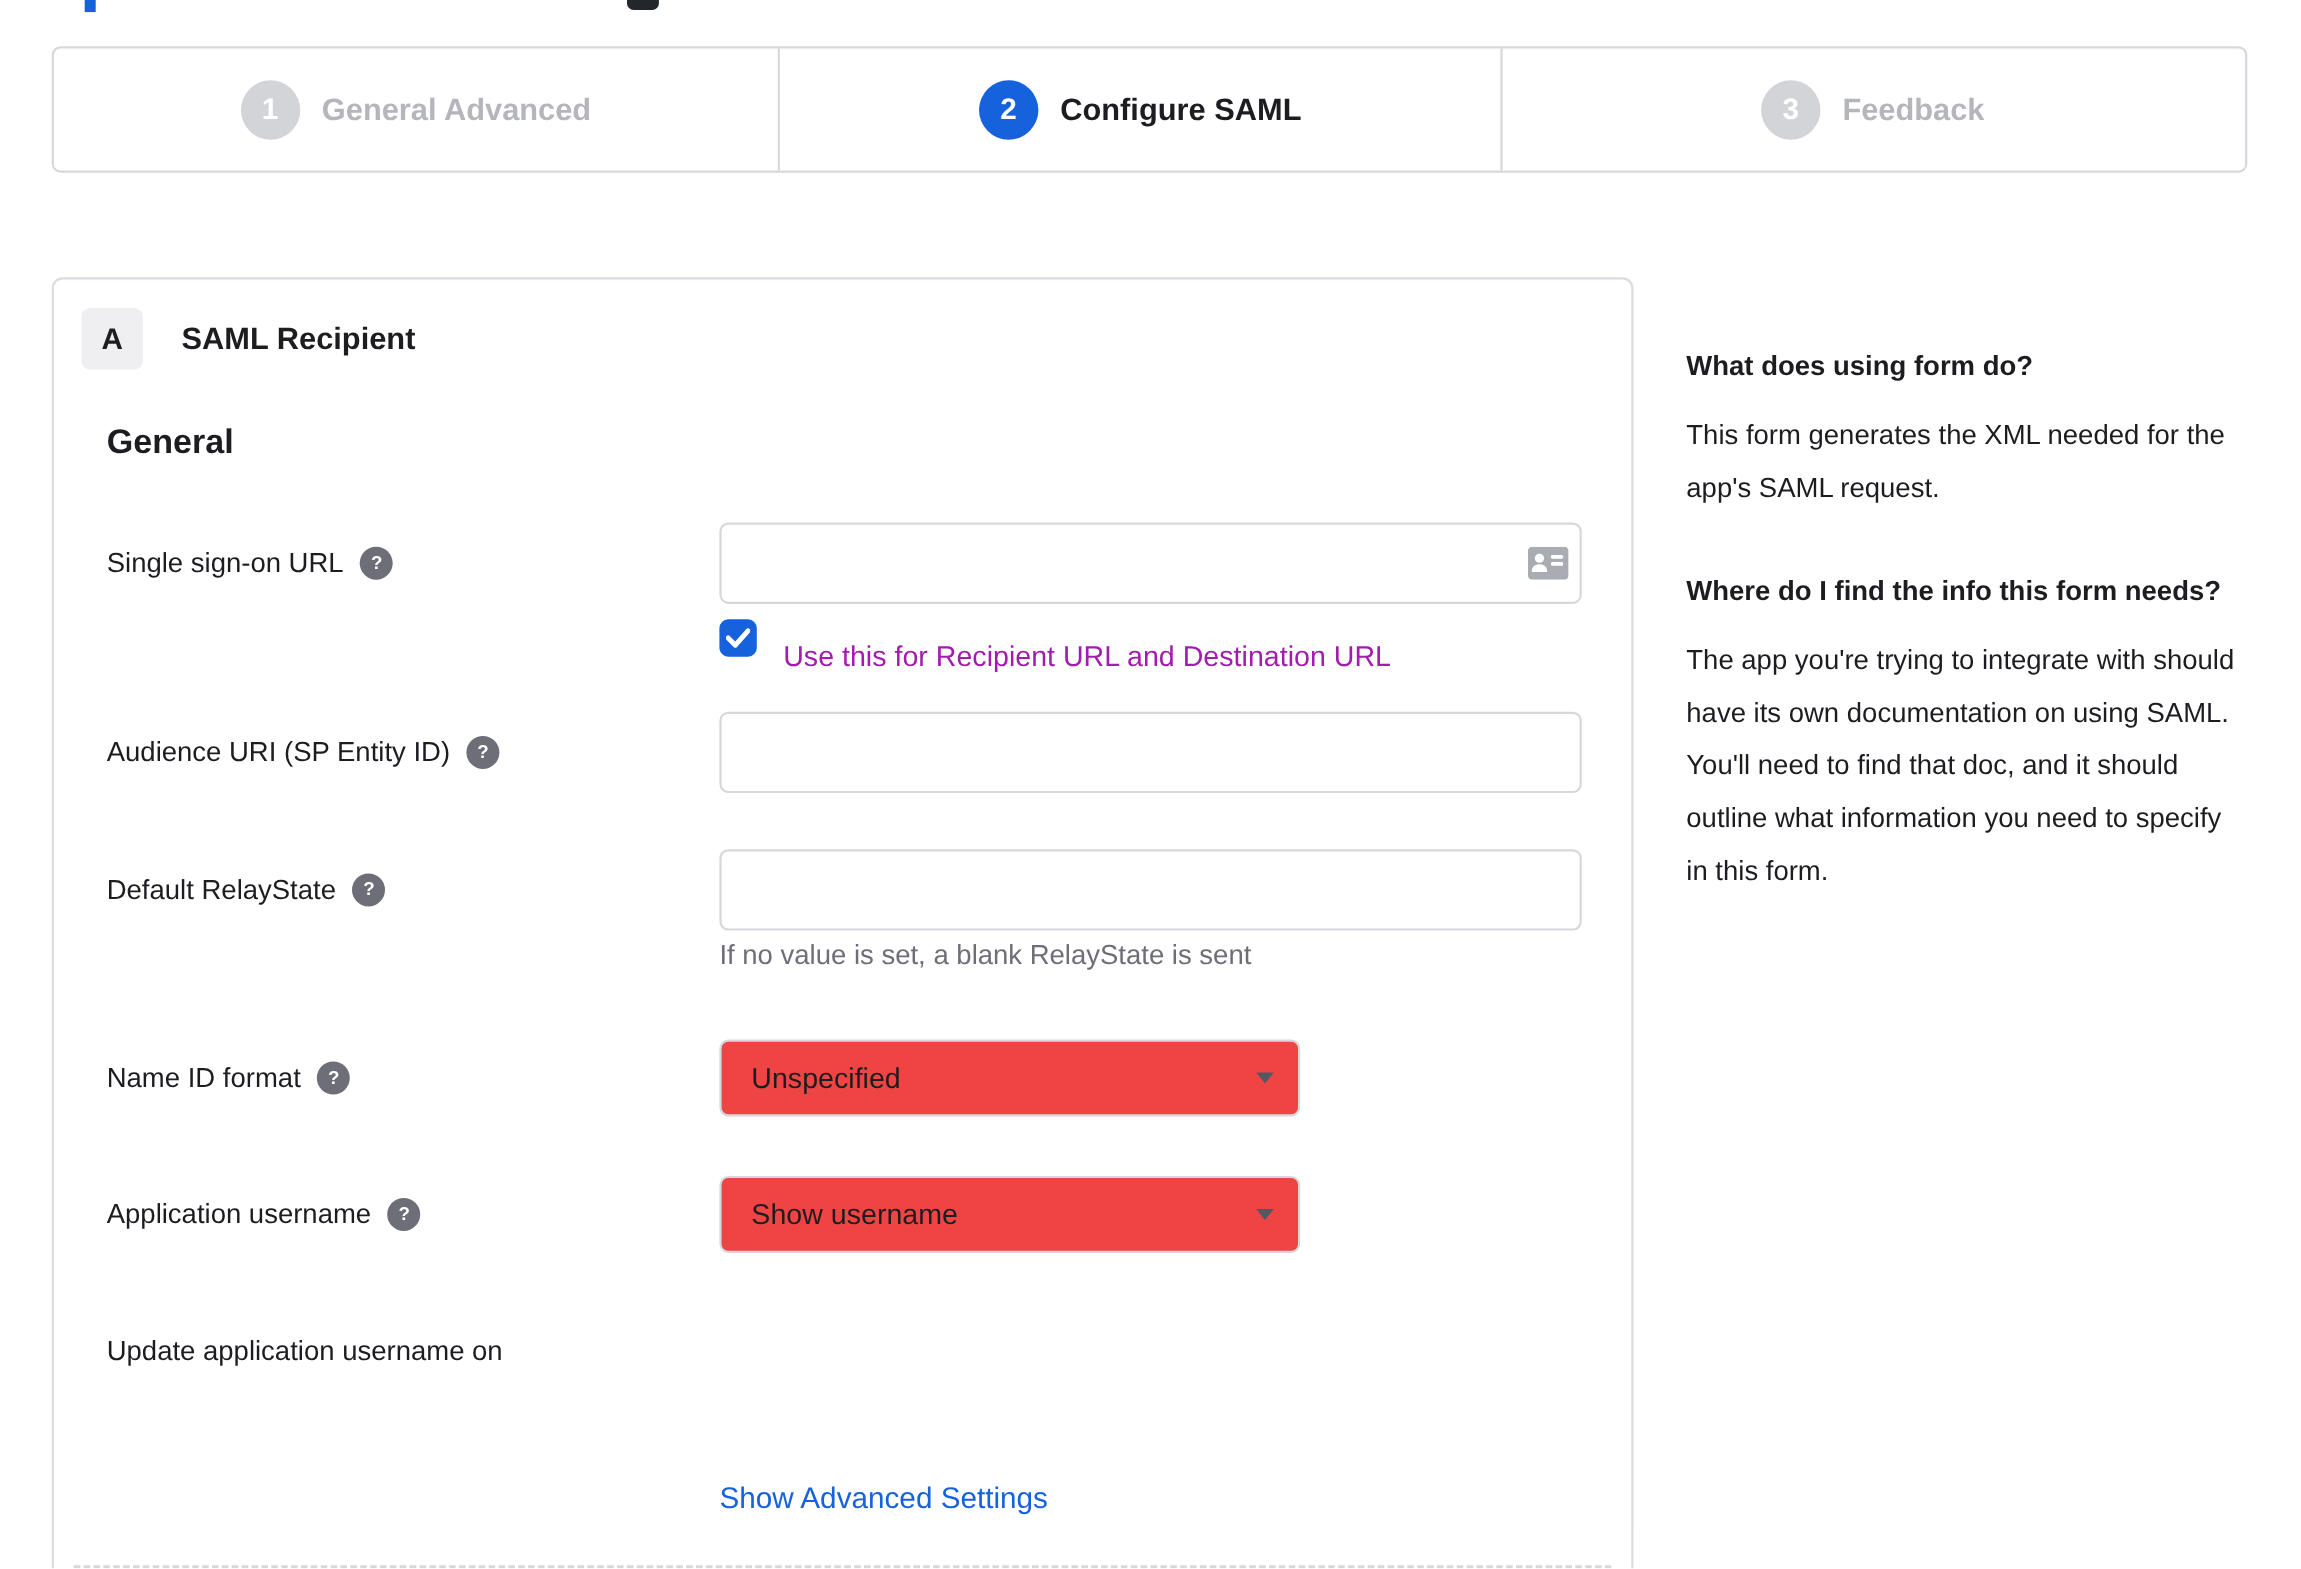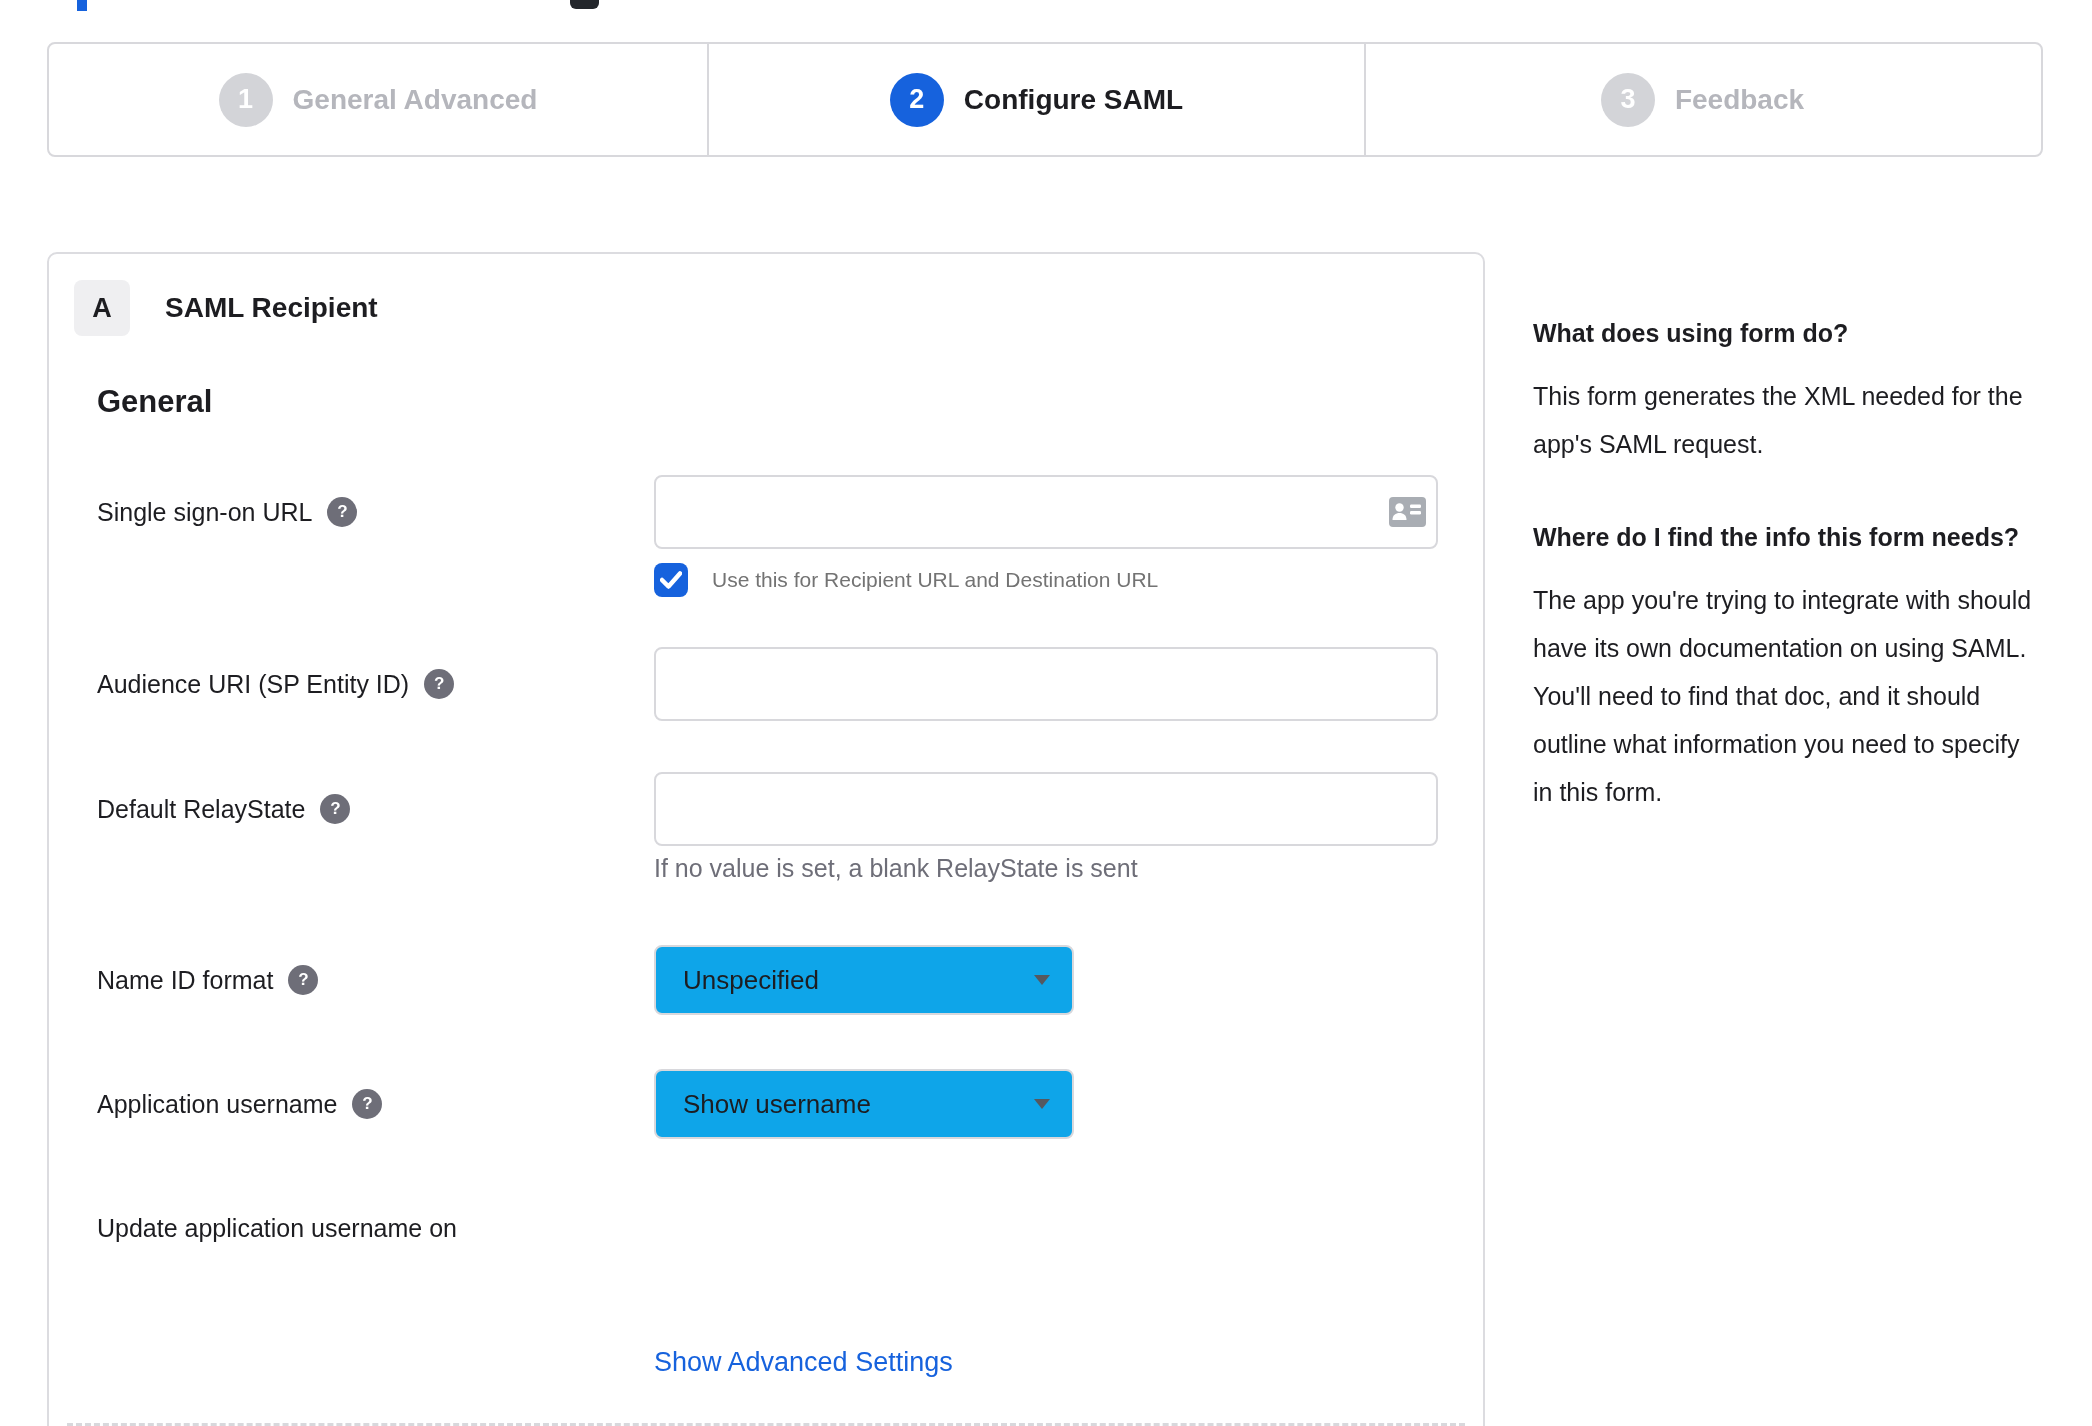--- a/index.html
+++ b/index.html
@@ -106,33 +106,33 @@
     position: absolute; left: 1340px; top: 22px; width: 37px; height: 30px;
   }
   .checkbox-row { height: 34px; }
   .checkbox {
     position: absolute; left: 605px; top: 0; width: 34px; height: 34px;
     background: #1662dd; border-radius: 8px;
     display: flex; align-items: center; justify-content: center;
     cursor: pointer;
   }
   .checkbox-label {
-    position: absolute; left: 663px; top: 0; height: 34px;
-    display: flex; align-items: center;
-    font-size: 21px; color: #737373; white-space: nowrap;
+    position: absolute; left: 663px; top: 16px; height: 34px;
+    display: flex; align-items: center;
+    font-size: 26px; color: #a21caf; white-space: nowrap;
   }
   .helper-text {
     position: absolute; left: 605px; top: 600px;
     font-size: 25px; color: #6e6e78;
   }
   .dropdown {
     position: absolute; left: 605px; top: 0;
-    width: 420px; height: 70px;
+    width: 528px; height: 70px;
     border: 2px solid #d8d8dc; border-radius: 8px;
-    background: #0ea5e9;
+    background: #ef4444;
     display: flex; align-items: center;
     padding: 0 50px 0 27px;
     font-size: 26px; color: #1d1d21;
     cursor: pointer; white-space: nowrap;
   }
   .dropdown-caret {
     position: absolute; right: 22px; top: 50%; margin-top: -5px;
     width: 0; height: 0;
     border-left: 8px solid transparent;
     border-right: 8px solid transparent;

